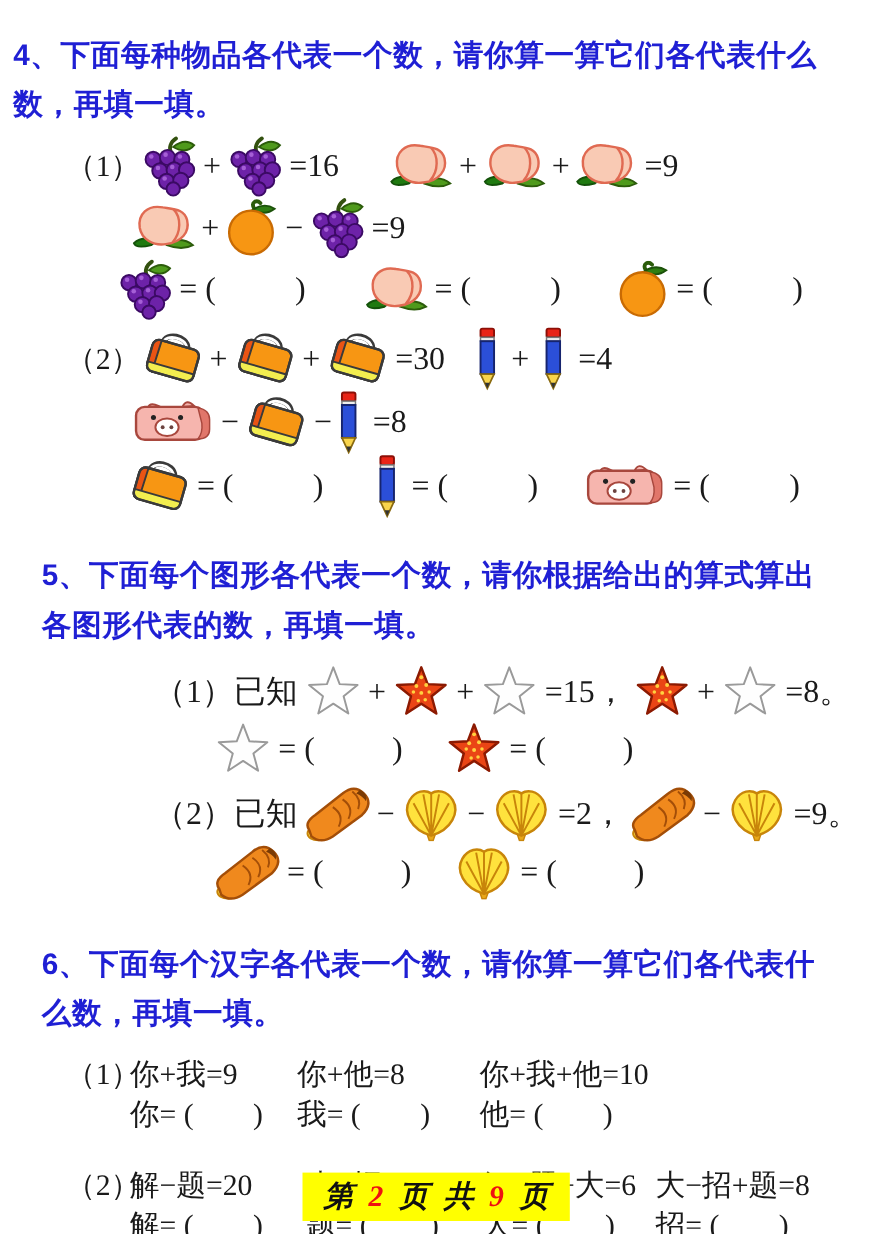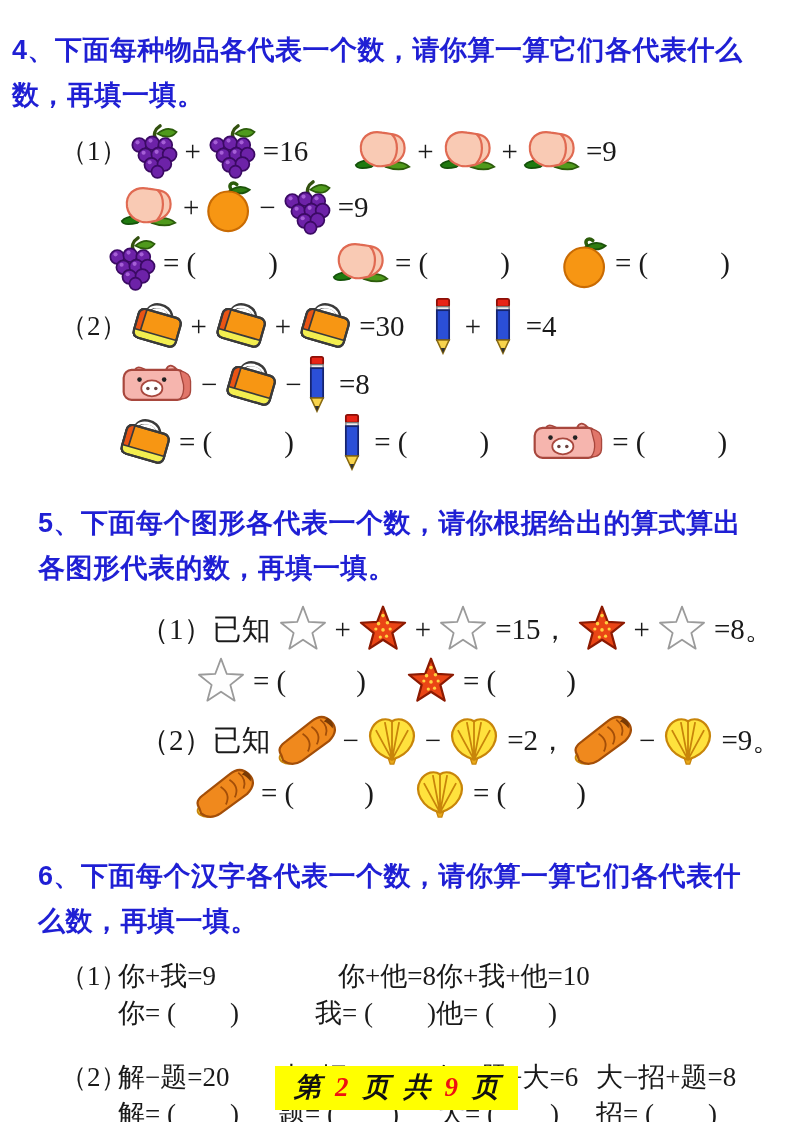--- a/index.html
+++ b/index.html
@@ -40,21 +40,21 @@
   .r4f{margin-left:116px;}
   .r4f .g2{margin-left:48px;}
   .r4f .g3{margin-left:42px;}
   
   .r5given{margin-left:140px;min-height:58px;align-items:flex-end;}
   .r5ans{margin-left:194px;min-height:54px;}
   
   .q6row{display:flex;align-items:baseline;margin-left:60px;font-family:"Liberation Serif",serif;font-size:27px;color:#1a1a1a;}
   .q6row .plabel{width:58px;}
   .q6cell{white-space:pre;}
-  .q6row.p1 .c1{width:152px;} .q6row.p1 .c2{width:166px;text-align:right;}
+  .q6row.p1 .c1{width:152px;} .q6row.p1 .c2{width:166px;}
   .q6row.p2 .c1{width:160px;} .q6row.p2 .c2{width:160px;} .q6row.p2 .c3{width:158px;}
   .q6eq{margin-top:16px;line-height:1.3;}
   .q6ans{margin-left:118px;line-height:1.45;}
   .q6gap{margin-top:26px;}
   
   .footer{position:absolute;left:0;right:0;bottom:12px;text-align:center;}
   .footer .band{
     display:inline-block;background:#ffff00;padding:3px 12px 5px 12px;
     font-family:"Liberation Serif",serif;font-weight:bold;font-size:27px;color:#111;font-style:italic;
   }

